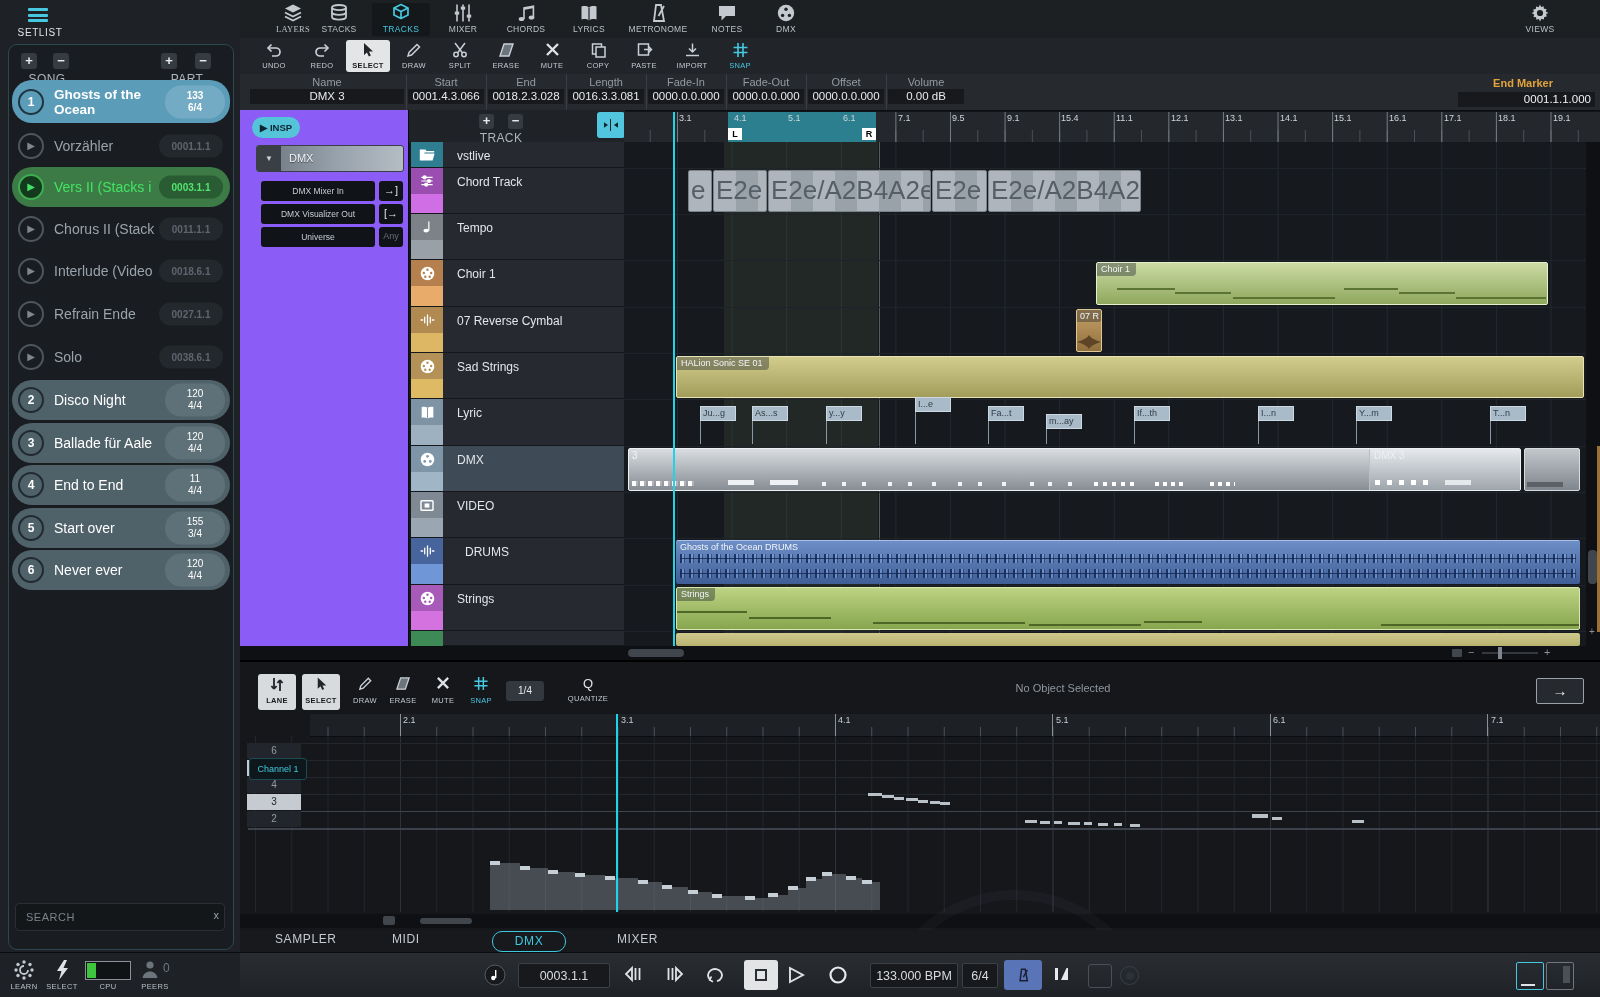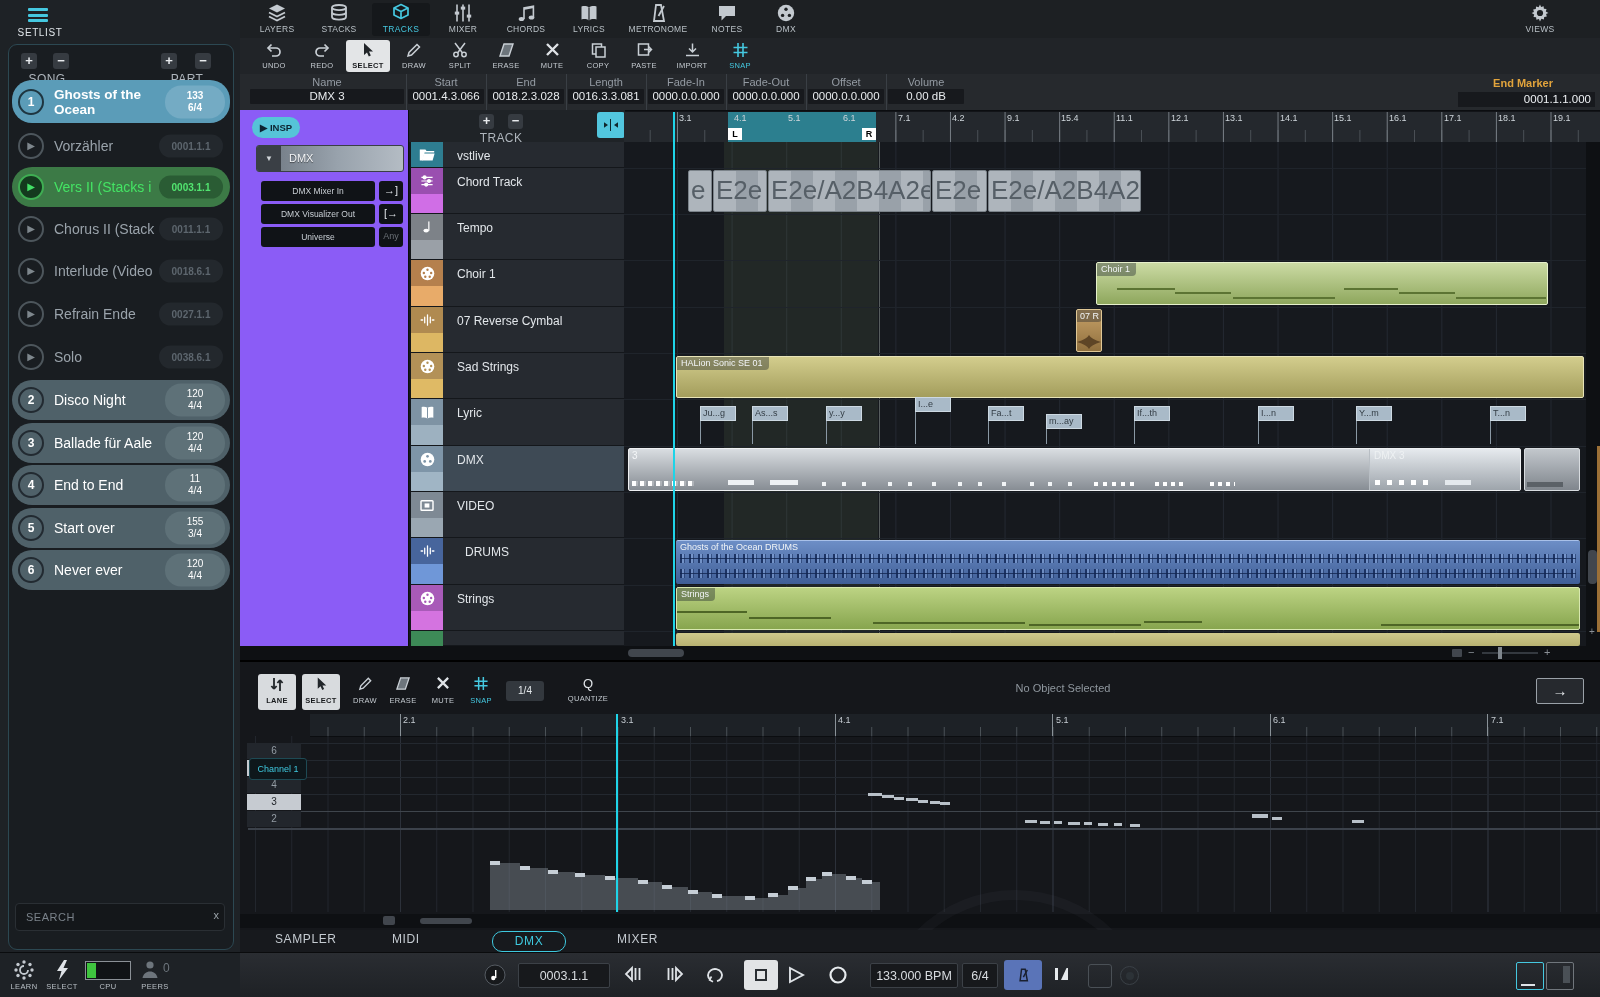--- a/index.html
+++ b/index.html
@@ -248,21 +248,21 @@
             <circle cx="10" cy="6" r="3.6"></circle>
             <path d="M2.5 19c.8-4.4 3.8-6.6 7.5-6.6s6.7 2.2 7.5 6.6z"></path>
           </svg>
       </span>
       <span class="abs" style="left:163px;top:8px;font-size:12px;color:#6d757c;">0</span>
       <div class="ft-lbl" style="left:133px;top:29px;width:44px;text-align:center;">PEERS</div>
     </div>
   </aside>
 
   <header id="topbar">
-    <div class="ttab" style="left:8px;width:58px;">
+    <div class="ttab" style="left:24px;width:58px;font-family:Liberation Serif, serif;">
       <span class="ic">
           <svg width="22" height="20" viewBox="0 0 22 20">
             <path d="M11 1.5l8 4-8 4-8-4z" fill="#c3c9cf"></path>
             <path d="M3 9.5l8 4 8-4M3 13.5l8 4 8-4" fill="none" stroke="#c3c9cf" stroke-width="1.8"></path>
           </svg>
         </span>
       <div class="lb">LAYERS</div>
     </div>
     <div class="ttab" style="left:70px;width:58px;">
       <span class="ic">
@@ -687,21 +687,21 @@
   </div>
 
   <div id="mruler">
     <div class="ticks"></div>
     <div class="cycle"></div>
     <span class="bar-lbl" style="left:55px;">3.1</span>
     <span class="bar-lbl" style="left:110px;">4.1</span>
     <span class="bar-lbl" style="left:164px;">5.1</span>
     <span class="bar-lbl" style="left:219px;">6.1</span>
     <span class="bar-lbl" style="left:274px;">7.1</span>
-    <span class="bar-lbl" style="left:328px;">4.2</span>
+    <span class="bar-lbl" style="left:328px;">9.5</span>
     <span class="bar-lbl" style="left:383px;">9.1</span>
     <span class="bar-lbl" style="left:437px;">15.4</span>
     <span class="bar-lbl" style="left:492px;">11.1</span>
     <span class="bar-lbl" style="left:547px;">12.1</span>
     <span class="bar-lbl" style="left:601px;">13.1</span>
     <span class="bar-lbl" style="left:656px;">14.1</span>
     <span class="bar-lbl" style="left:710px;">15.1</span>
     <span class="bar-lbl" style="left:765px;">16.1</span>
     <span class="bar-lbl" style="left:820px;">17.1</span>
     <span class="bar-lbl" style="left:874px;">18.1</span>

